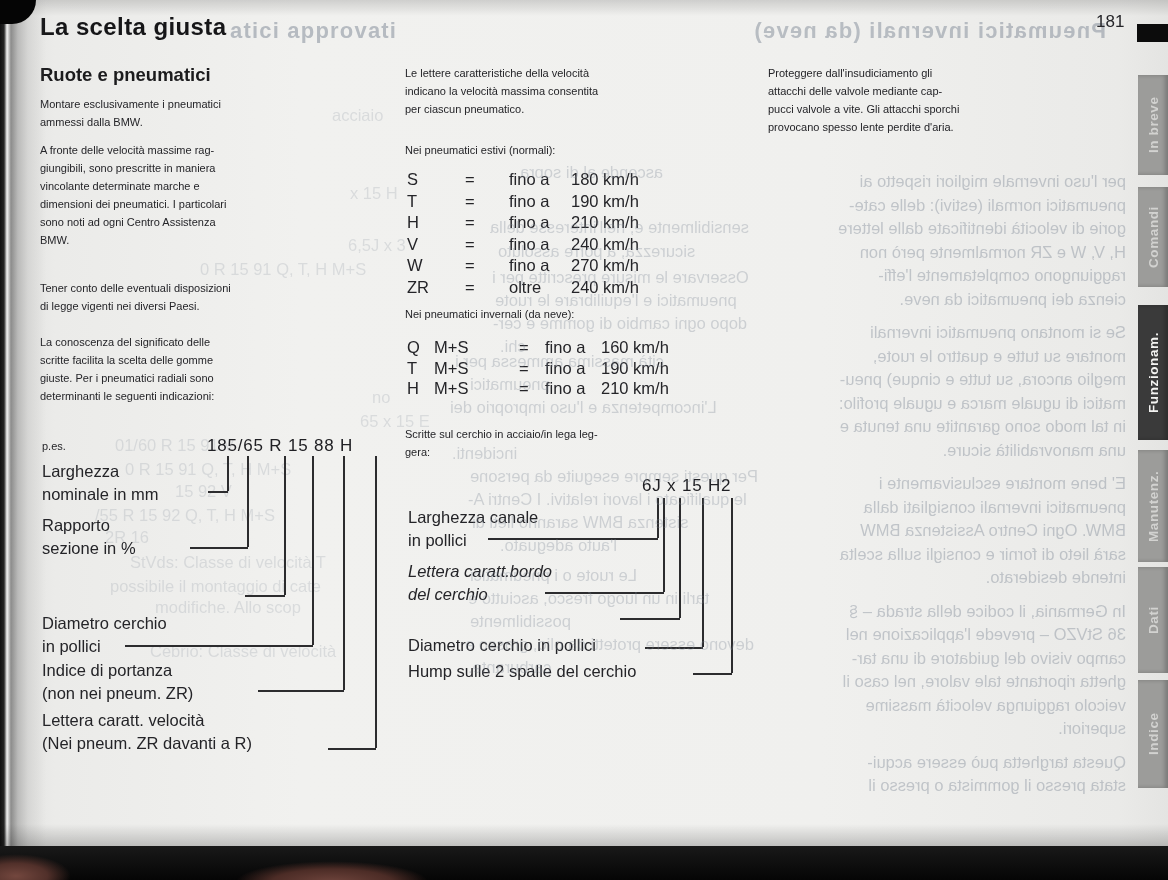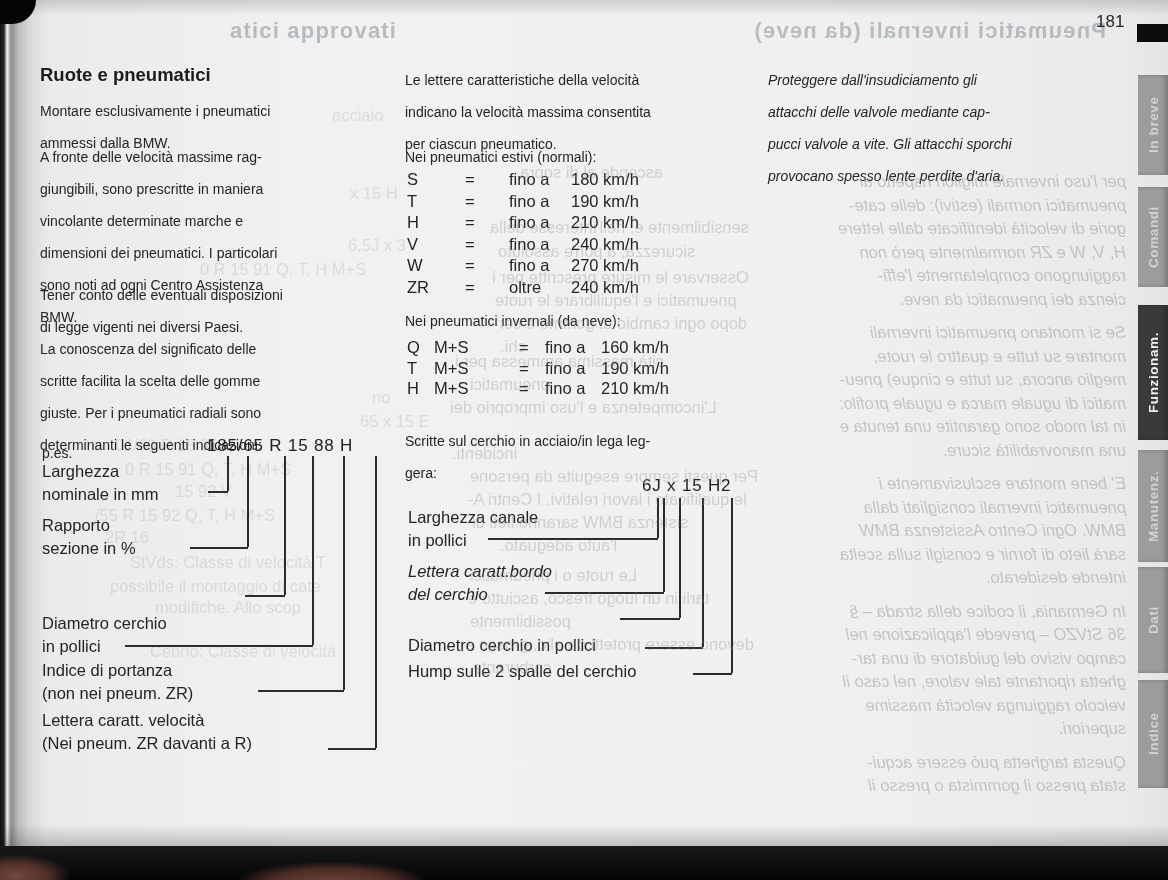--- a/index.html
+++ b/index.html
@@ -26,23 +26,23 @@
   .pagenum{position:absolute;left:1096px;top:12px;font-size:17px;color:#26262a;}
   .index-mark{position:absolute;left:1137px;top:24px;width:31px;height:18px;background:#0c0c0c;}
   
   .tab{position:absolute;right:0;width:30px;background:#9c9c9a;color:#d2d2d0;font-weight:700;font-size:13.5px;
        letter-spacing:.6px;writing-mode:vertical-rl;transform:rotate(180deg);
        display:flex;align-items:center;justify-content:center;
        box-shadow:inset 3px 0 4px rgba(0,0,0,.22);}
   .tab.active{background:#3a3a3a;color:#f3f3f1;}
   
   .col{position:absolute;top:0;height:880px;}
-  #col1{left:40px;width:356px;} #col2{left:405px;width:362px;} #col3{left:768px;width:360px;font-style:italic;}
+  #col1{left:40px;width:356px;} #col2{left:405px;width:362px;} #col3{left:768px;width:360px;}
   .h2{position:absolute;font-size:18.5px;font-weight:700;color:#1b1b1d;text-align:right;}
-  .body{position:absolute;font-size:14px;line-height:32px;color:#242428;}
+  .body{position:absolute;font-size:11px;line-height:18px;color:#242428;}
   
   .srow{display:flex;height:21.5px;align-items:baseline;font-size:16.5px;color:#242428;}
   .srow .sl{width:58px;} .srow .se{width:44px;} .srow .spre{width:62px;}
   .wrow{display:flex;height:20.5px;align-items:baseline;font-size:16.5px;color:#242428;}
   .wrow .wl{width:27px;} .wrow .wm{width:85px;} .wrow .we{width:26px;} .wrow .wpre{width:56px;}
   
   .code{position:absolute;font-size:17px;letter-spacing:.8px;color:#202024;}
   .vline{position:absolute;width:1.5px;background:#2c2c2e;}
   .hline{position:absolute;height:1.5px;background:#2c2c2e;}
   .dlabel{position:absolute;font-size:16.5px;line-height:23px;color:#242428;white-space:pre-line;}
@@ -58,20 +58,21 @@
   #col3-ghost .gap{height:10px;}
 </style>
 </head>
 <body>
 
 <div class="page">
 
   <div class="ghost title-ghost" id="tg-left">atici approvati</div>
   <div class="ghost title-ghost mir" id="tg-right">Pneumatici invernali (da neve)</div>
 
+  <div class="title">La scelta giusta</div>
   <div class="pagenum">181</div>
   <div class="index-mark"></div>
 
   <div class="tab" style="top:75px;height:100px;">In breve</div>
   <div class="tab" style="top:187px;height:100px;">Comandi</div>
   <div class="tab active" style="top:305px;height:135px;">Funzionam.</div>
   <div class="tab" style="top:450px;height:112px;">Manutenz.</div>
   <div class="tab" style="top:567px;height:106px;">Dati</div>
   <div class="tab" style="top:680px;height:108px;">Indice</div>
 

